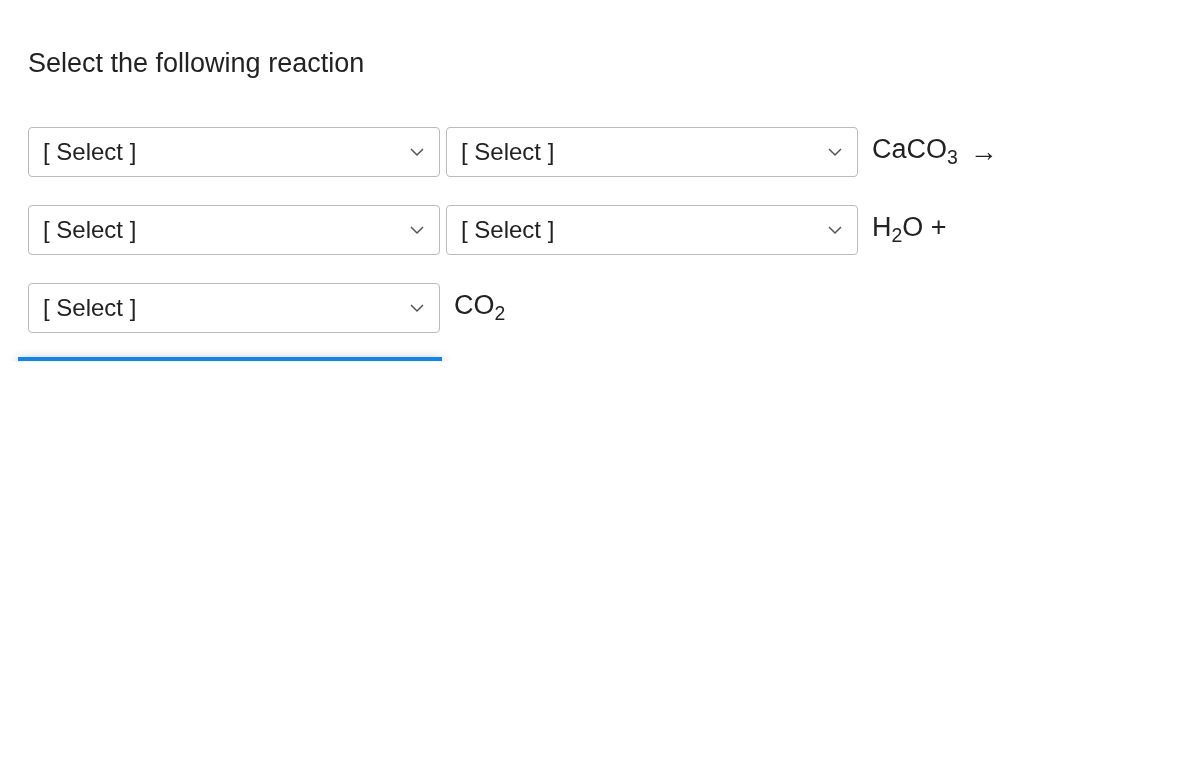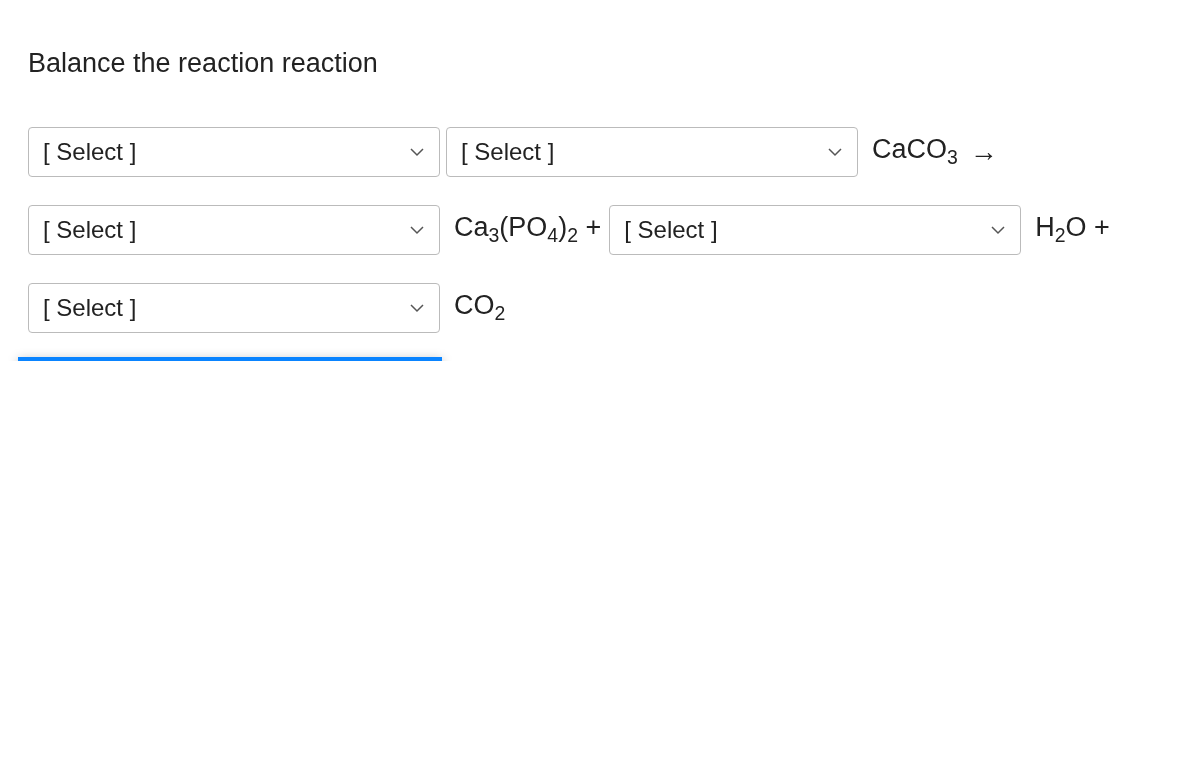--- a/index.html
+++ b/index.html
@@ -93,21 +93,21 @@
     }
     .divider-row.shaded {
       background: #f3f3f3;
       height: 62px;
     }
   </style>
 </head>
 <body>
 
 <div class="container">
-  <div class="prompt">Balance the reaction reaction</div>
+  <div class="prompt">Select the following reaction</div>
 
   <div class="row">
     <div class="select-box">
       <span>[ Select ]</span>
       <svg class="chevron" viewBox="0 0 16 16">
           <path d="M2 5 L8 11 L14 5" fill="none" stroke="#555" stroke-width="1.5"></path>
         </svg>
     </div>
     <div class="select-box small">
       <span>[ Select ]</span>
@@ -119,21 +119,20 @@
     <span class="arrow">→</span>
   </div>
 
   <div class="row">
     <div class="select-box">
       <span>[ Select ]</span>
       <svg class="chevron" viewBox="0 0 16 16">
           <path d="M2 5 L8 11 L14 5" fill="none" stroke="#555" stroke-width="1.5"></path>
         </svg>
     </div>
-    <span class="formula">Ca<span class="sub">3</span>(PO<span class="sub">4</span>)<span class="sub">2</span> +</span>
     <div class="select-box small">
       <span>[ Select ]</span>
       <svg class="chevron" viewBox="0 0 16 16">
           <path d="M2 5 L8 11 L14 5" fill="none" stroke="#555" stroke-width="1.5"></path>
         </svg>
     </div>
     <span class="formula">H<span class="sub">2</span>O +</span>
   </div>
 
   <div class="row">

